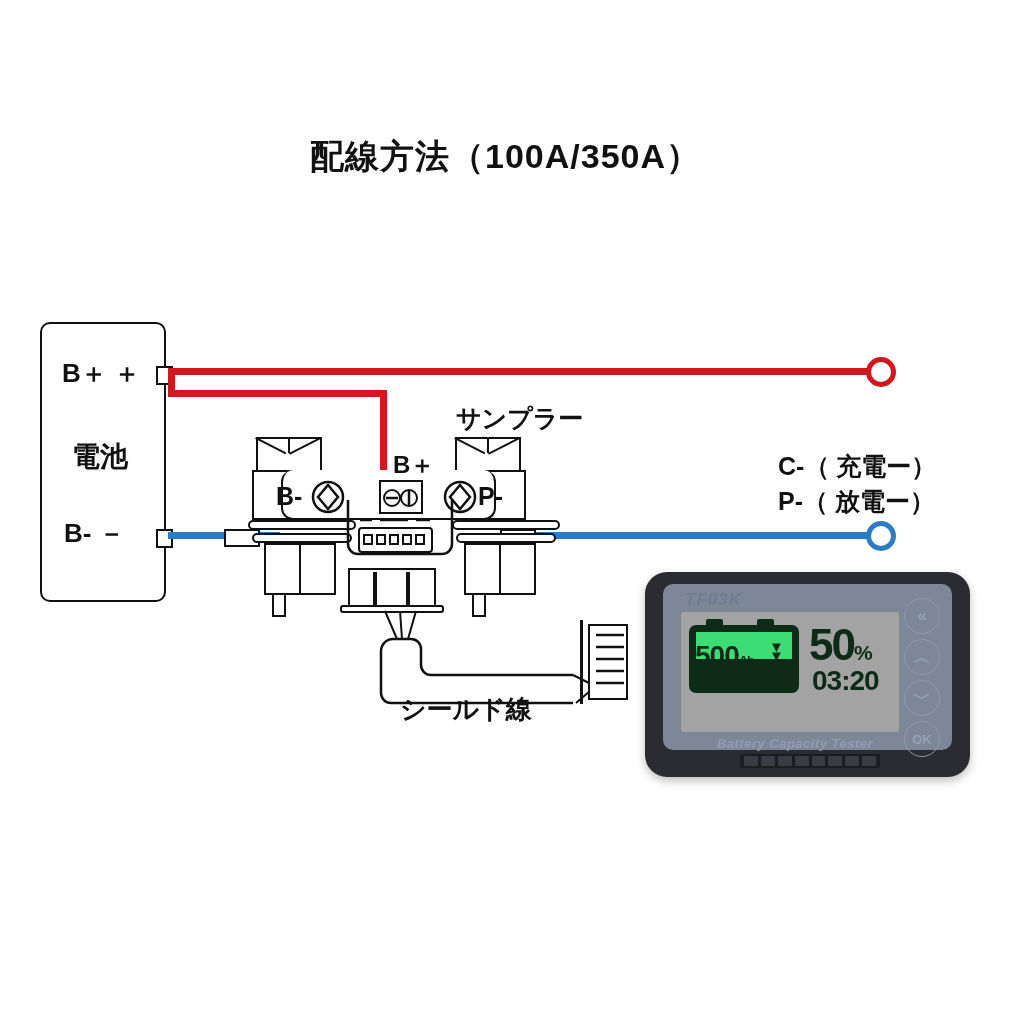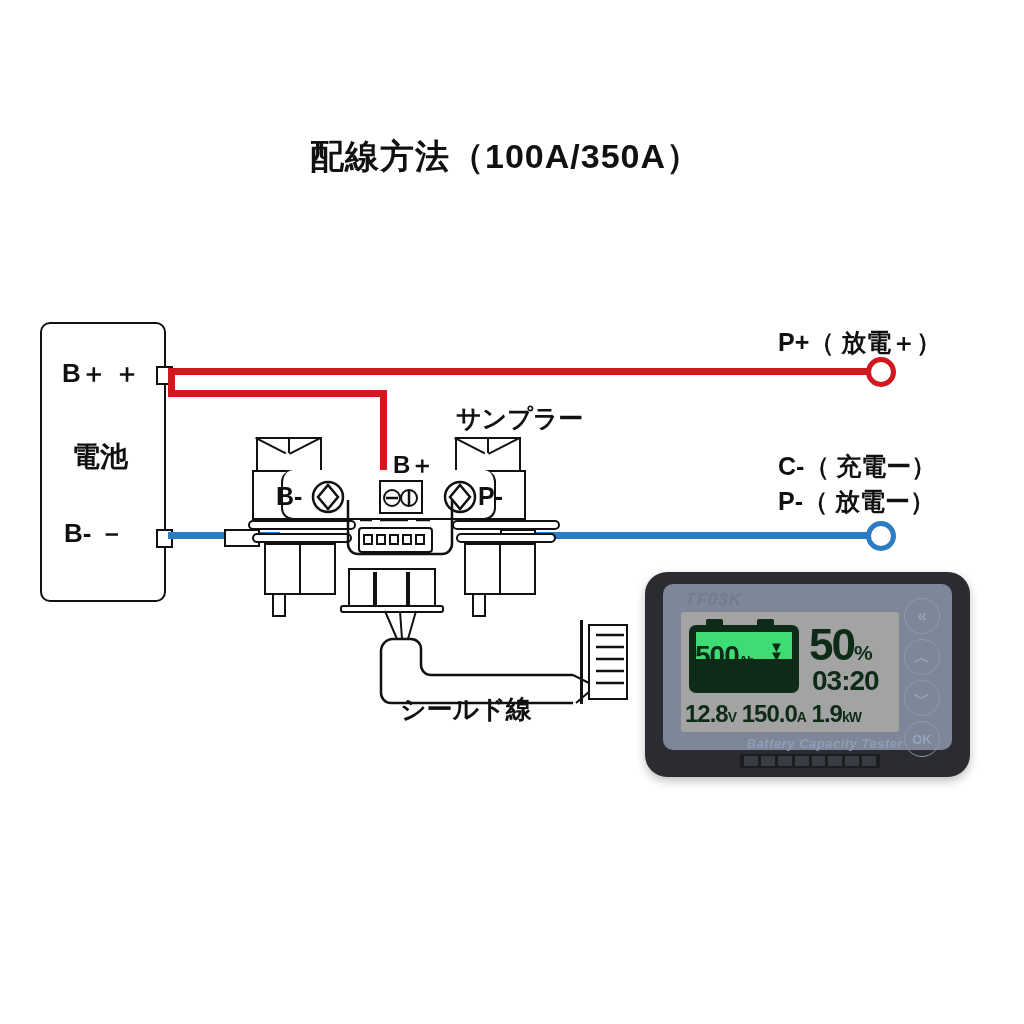--- a/index.html
+++ b/index.html
@@ -73,21 +73,21 @@
   }
   .meter-brand{
     position:absolute;left:22px;top:6px;font-size:17px;font-weight:700;
     color:#6f7d93;letter-spacing:1px;font-style:italic;
   }
   .lcd{
     position:absolute;left:18px;top:28px;width:218px;height:120px;
     background:#a3a3a3;border-radius:3px;overflow:hidden;
   }
   .meter-sub{
-    position:absolute;left:24px;top:152px;width:216px;text-align:right;
+    position:absolute;left:24px;top:152px;width:216px;text-align:center;
     font-size:13px;font-weight:700;font-style:italic;color:#8f9cb5;letter-spacing:.5px;
   }
   .btns{position:absolute;right:8px;top:14px;width:44px;}
   .btn{
     width:34px;height:34px;border-radius:50%;border:1.5px solid #8e9ab0;
     margin:0 auto 5px auto;display:flex;align-items:center;justify-content:center;
     color:#93a3bd;font-size:17px;font-weight:700;
   }
   .btn.ok{font-size:13px;}
 
@@ -135,21 +135,20 @@
   <div class="wire" style="left:168px;top:373px;width:7px;height:24px;"></div>
   <div class="wire" style="left:175px;top:390px;width:212px;height:7px;"></div>
   <div class="wire" style="left:380px;top:393px;width:7px;height:102px;"></div>
 
   <div class="wire blue" style="left:168px;top:532px;width:112px;height:7px;"></div>
   <div class="wire blue" style="left:520px;top:532px;width:353px;height:7px;"></div>
 
   <div class="ring" style="left:866px;top:357px;"></div>
   <div class="ring blue" style="left:866px;top:521px;"></div>
 
-  <div class="rl" style="left:778px;top:326px;">P+（ 放電＋）</div>
   <div class="rl" style="left:778px;top:450px;text-align:right;">C-（ 充電ー）</div>
   <div class="rl" style="left:778px;top:485px;">P-（ 放電ー）</div>
 
   <div class="lbl sampler-lbl">サンプラー</div>
 
   <div class="box-ol" style="left:256px;top:437px;width:66px;height:36px;"></div>
   <div class="ln" style="left:288px;top:437px;width:2px;height:16px;"></div>
   <div class="ln" style="left:256px;top:437px;width:34px;height:2px;transform:rotate(27deg);transform-origin:left top;"></div>
   <div class="ln" style="left:289px;top:453px;width:34px;height:2px;transform:rotate(-27deg);transform-origin:left top;"></div>
 
@@ -248,25 +247,20 @@
         <div class="bat-nub" style="left:76px;top:7px;"></div>
         <div class="bat-icon">
           <div class="bat-fill"></div>
         </div>
         <div class="bat-ah"><span>500</span><small>Ah</small></div>
         <div class="arrws">▼<br>▼</div>
 
         <div class="soc"><span>50</span><small>%</small></div>
         <div class="clk">03:20</div>
 
-        <div class="row3">
-          <span>12.8</span><small>V</small>
-          <span>150.0</span><small>A</small>
-          <span>1.9</span><small>kW</small>
-        </div>
       </div>
 
       <div class="meter-sub">Battery Capacity Tester</div>
 
       <div class="btns">
         <div class="btn">«</div>
         <div class="btn">︿</div>
         <div class="btn">﹀</div>
         <div class="btn ok">OK</div>
       </div>

